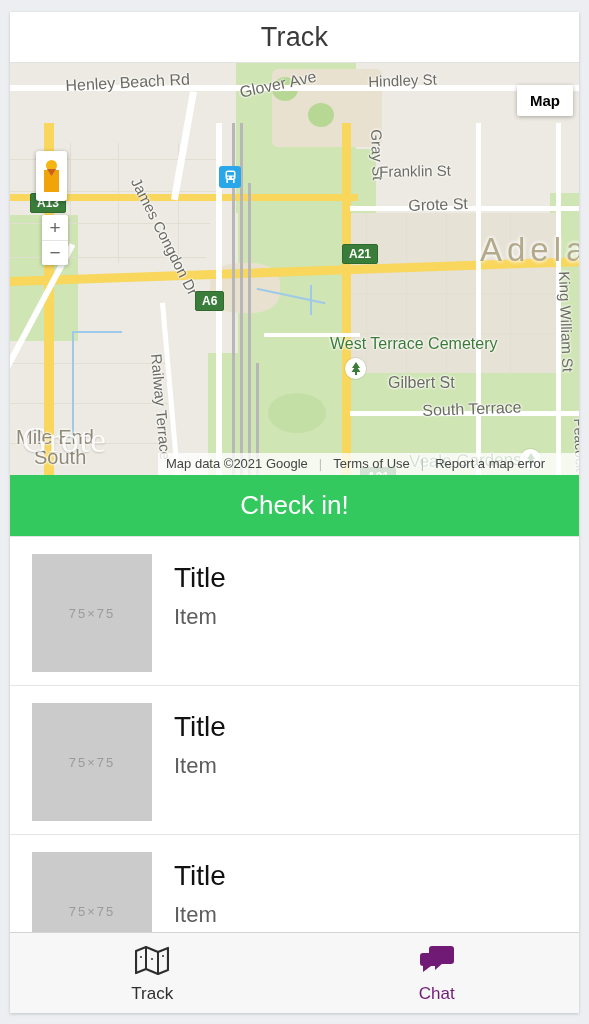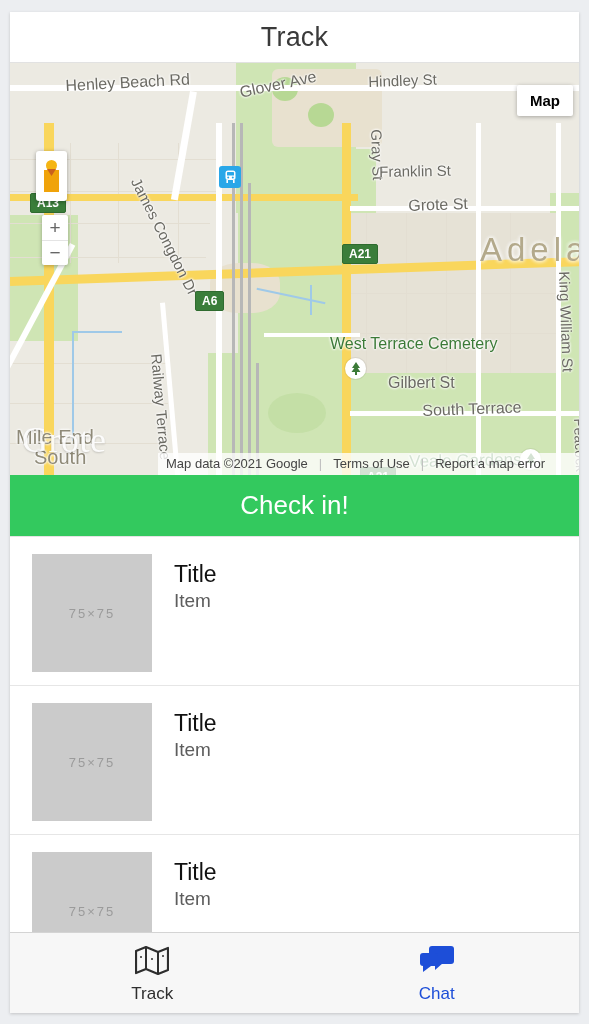--- a/index.html
+++ b/index.html
@@ -158,34 +158,34 @@
     border-bottom: 1px solid #e6e6e6;
     height: 149px;
   }
   .thumb {
     width: 120px; height: 118px; flex: 0 0 120px;
     background: #cbcbcb;
     display: flex; align-items: center; justify-content: center;
     color: #9b9b9b; font-size: 13px; letter-spacing: 2px;
   }
   .item-text { padding-left: 22px; padding-top: 6px; }
-  .item-title { font-size: 23px; color: #111; line-height: 1.3; }
-  .item-sub { font-size: 19px; color: #5d5d5d; margin-top: 0; }
+  .item-title { font-size: 28px; color: #111; line-height: 1.3; }
+  .item-sub { font-size: 22px; color: #5d5d5d; margin-top: 8px; }
 
   
   .tabbar {
     position: absolute; left: 0; right: 0; bottom: 0;
     height: 81px; background: #f7f7f7;
     border-top: 1px solid #d4d4d4;
     display: flex;
   }
   .tab {
     flex: 1; display: flex; flex-direction: column;
     align-items: center; justify-content: center; gap: 7px;
-    cursor: pointer; color: #1d4ed8;
+    cursor: pointer; color: #701a75;
   }
   .tab.active { color: #2e2e2e; }
   .tab-label { font-size: 17px; }
   .tab-icon { height: 34px; display: flex; align-items: center; }
 </style>
 </head>
 <body>
 
 <div class="page">
   <div class="app-card">

